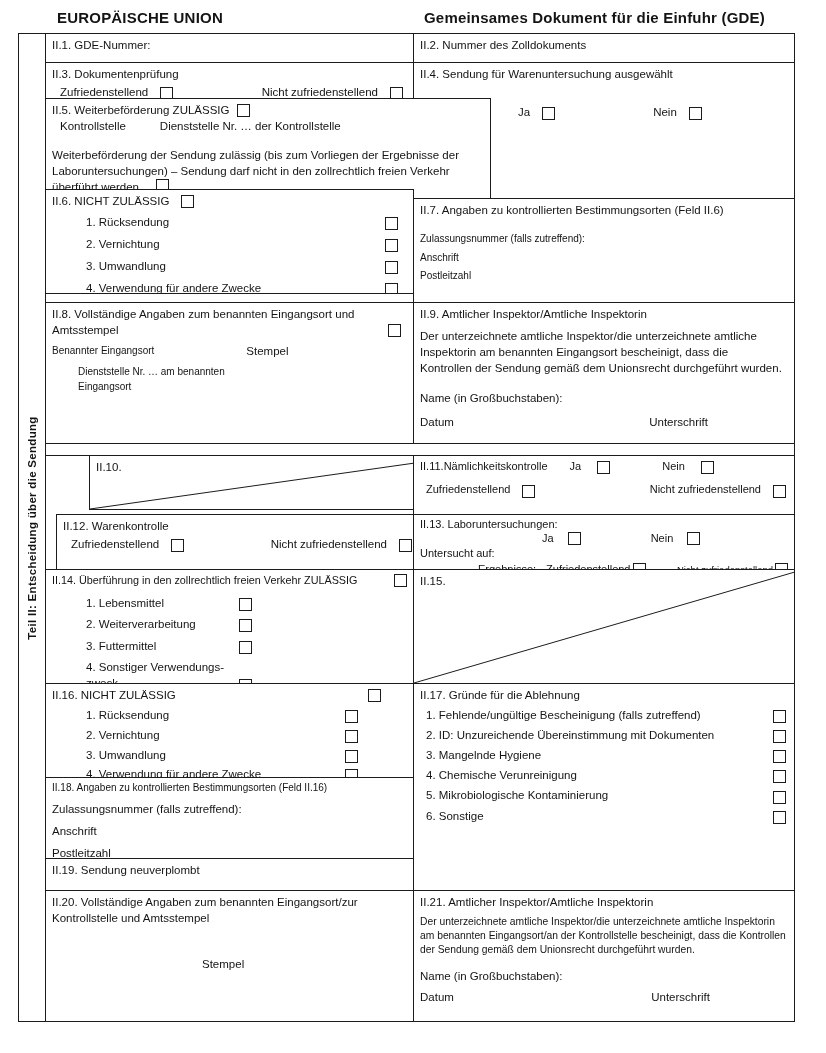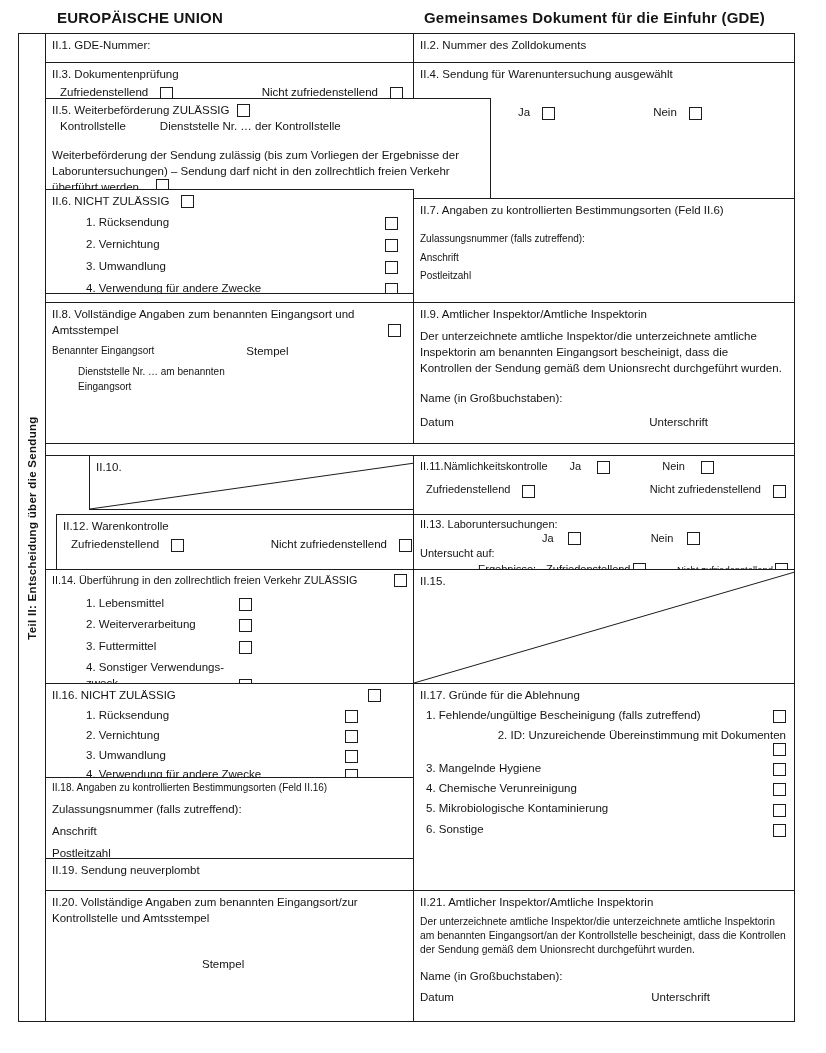--- a/index.html
+++ b/index.html
@@ -267,21 +267,21 @@
         <span class="cb"></span>
       </div>
   </div>
 
   <div class="cell" style="left:413px;top:683px;width:382px;height:208px;">
     <div>II.17. Gründe für die Ablehnung</div>
     <div class="item" style="margin:4px 2px 0 6px;">
         <span>1. Fehlende/ungültige Bescheinigung (falls zutreffend)</span>
         <span class="cb"></span>
       </div>
-    <div class="item" style="margin:4px 2px 0 6px;flex-direction:column;">
+    <div class="item" style="margin:4px 2px 0 6px;">
         <span>2. ID: Unzureichende Übereinstimmung mit Dokumenten</span>
         <span class="cb"></span>
       </div>
     <div class="item" style="margin:4px 2px 0 6px;">
         <span>3. Mangelnde Hygiene</span>
         <span class="cb"></span>
       </div>
     <div class="item" style="margin:4px 2px 0 6px;">
         <span>4. Chemische Verunreinigung</span>
         <span class="cb"></span>

